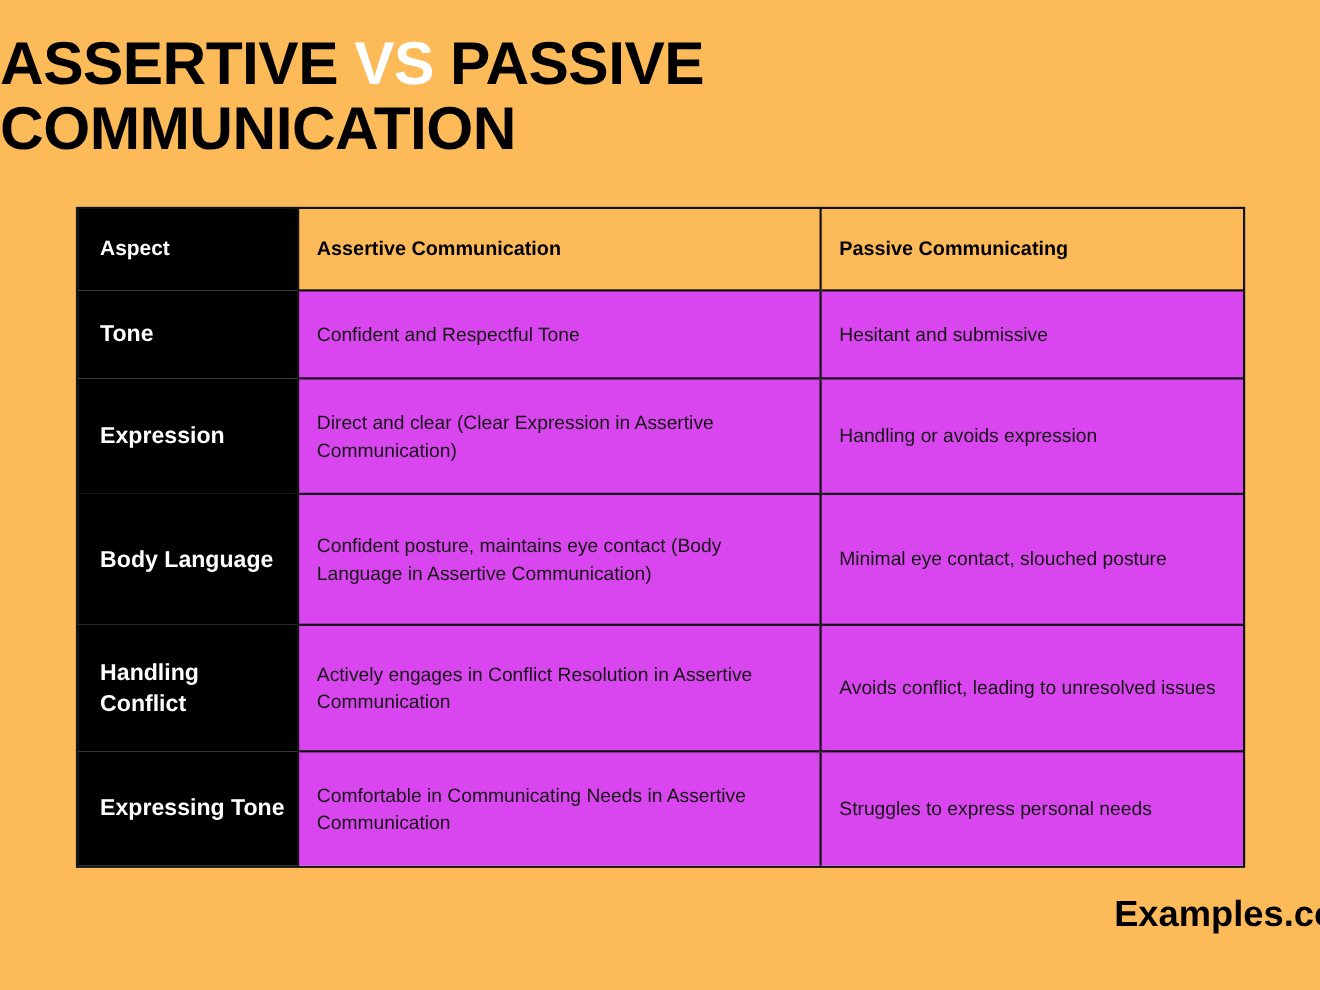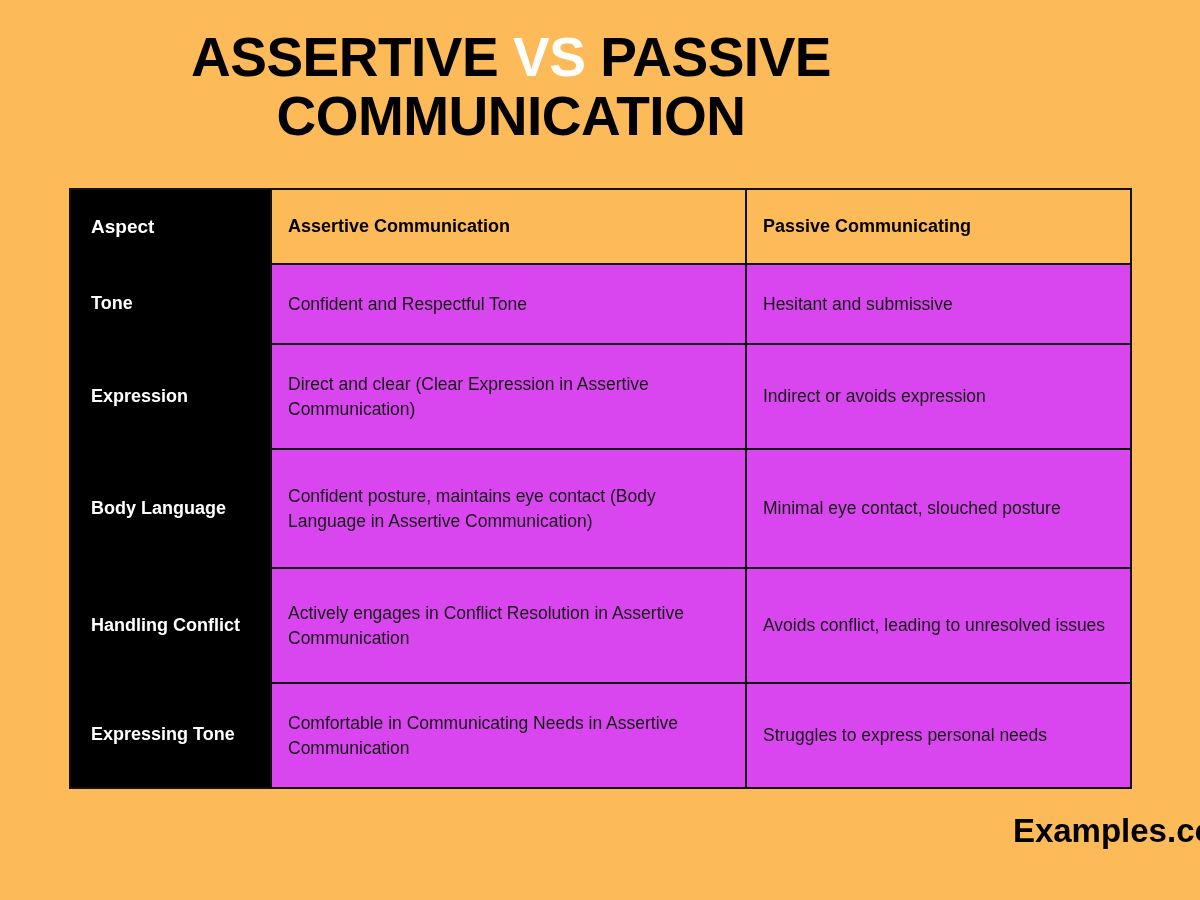--- a/index.html
+++ b/index.html
@@ -20,21 +20,20 @@
     height: 900px;
     box-sizing: border-box;
   }
 
   
   .title-block {
     position: absolute;
     top: 28px;
     left: 0;
     width: 1022px;
-    text-align: center;
     line-height: 1.07;
     letter-spacing: -0.5px;
   }
   .title-line {
     font-size: 55px;
     font-weight: 900;
     color: #000000;
     text-transform: uppercase;
     white-space: nowrap;
   }
@@ -84,21 +83,21 @@
     text-align: left;
     padding: 26px 16px;
     border-left: 2px solid #111111;
     border-bottom: 2px solid #111111;
   }
 
   
   .aspect-cell {
     background: #000000;
     color: #ffffff;
-    font-size: 18px;
+    font-size: 21px;
     font-weight: 700;
     text-align: left;
     padding: 16px 10px 16px 20px;
     line-height: 1.32;
     border: none;
   }
   .data-cell {
     background: #d946ef;
     color: #161616;
     font-size: 17.5px;
@@ -159,21 +158,21 @@
       </thead>
       <tbody>
         <tr class="r-tone row-first">
           <td class="aspect-cell">Tone</td>
           <td class="data-cell">Confident and Respectful Tone</td>
           <td class="data-cell">Hesitant and submissive</td>
         </tr>
         <tr class="r-expr">
           <td class="aspect-cell">Expression</td>
           <td class="data-cell">Direct and clear (Clear Expression in Assertive Communication)</td>
-          <td class="data-cell">Indirect or avoids expression</td>
+          <td class="data-cell">Handling or avoids expression</td>
         </tr>
         <tr class="r-body">
           <td class="aspect-cell">Body Language</td>
           <td class="data-cell">Confident posture, maintains eye contact (Body Language in Assertive Communication)</td>
           <td class="data-cell">Minimal eye contact, slouched posture</td>
         </tr>
         <tr class="r-conflict">
           <td class="aspect-cell">Handling Conflict</td>
           <td class="data-cell">Actively engages in Conflict Resolution in Assertive Communication</td>
           <td class="data-cell">Avoids conflict, leading to unresolved issues</td>

